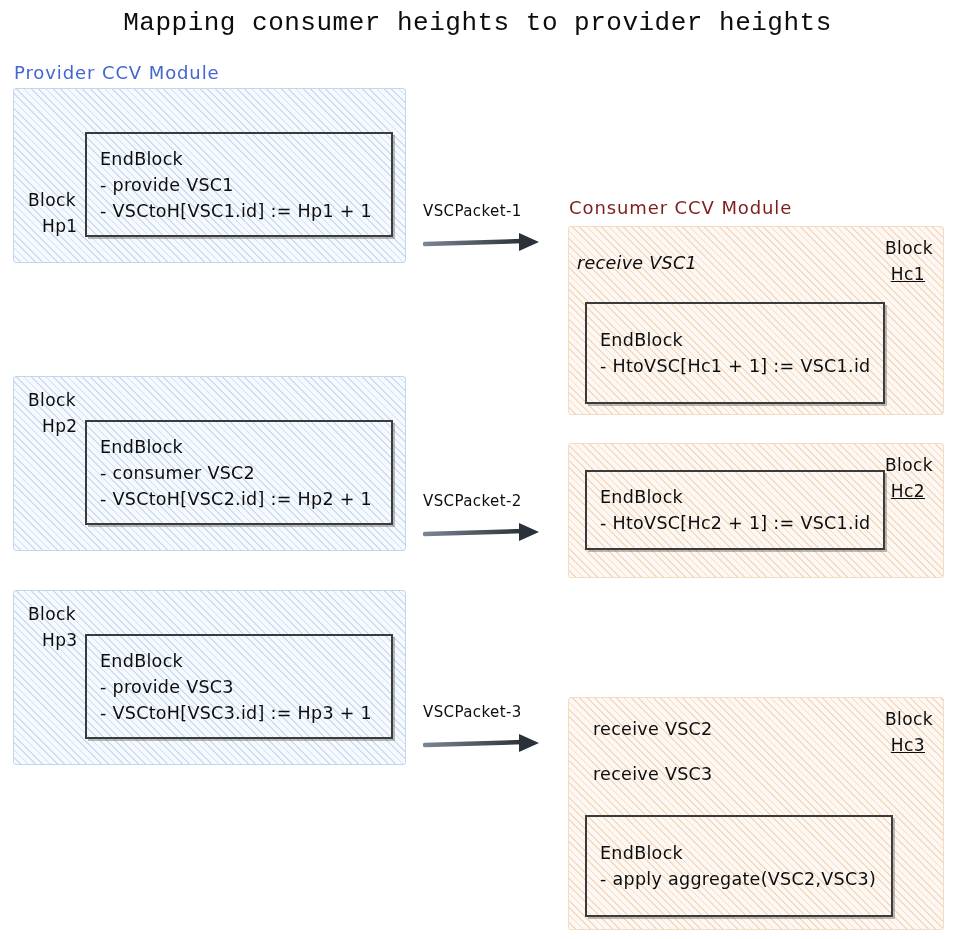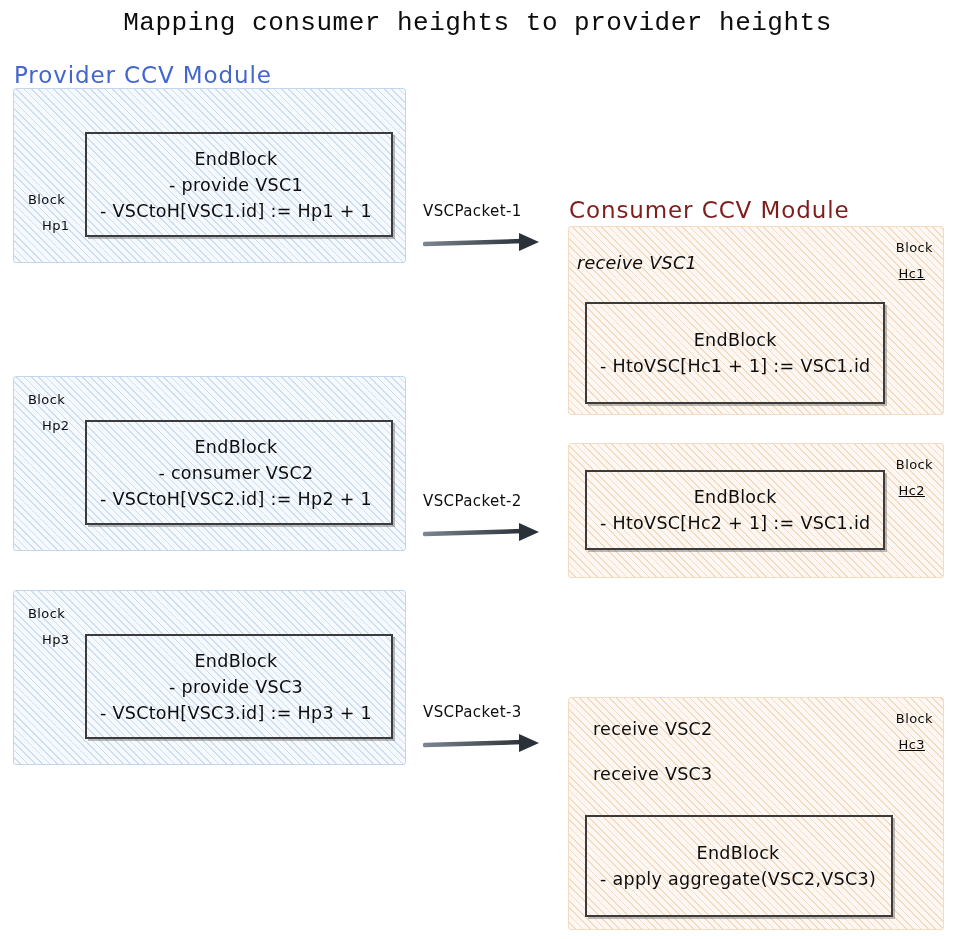--- a/index.html
+++ b/index.html
@@ -27,21 +27,21 @@
     font-size: 26px;
     letter-spacing: 0.5px;
     color: #0d0d0d;
     font-family: Liberation Mono, monospace;
     font-weight: 400;
   }
 
   
   .module-caption {
     position: absolute;
-    font-size: 23px;
+    font-size: 18px;
     letter-spacing: 0.9px;
     white-space: nowrap;
   }
   #provider-module-label {
     left: 14px;
     top: 62px;
     color: #4366cf;
   }
   #consumer-module-label {
     left: 569px;
@@ -76,21 +76,21 @@
         rgba(234,178,123,0.00) 0px,
         rgba(234,178,123,0.00) 4px,
         rgba(234,178,123,0.42) 4px,
         rgba(234,178,123,0.42) 5.2px
       );
   }
 
   
   .block-id {
     position: absolute;
-    font-size: 13px;
+    font-size: 17px;
     line-height: 26px;
     letter-spacing: 0.4px;
     color: #0d0d0d;
     white-space: nowrap;
   }
   .block-id .idline2 {
     display: block;
   }
   .block-id.left  { text-align: left; }
   .block-id.left .idline2 { padding-left: 14px; }
@@ -108,21 +108,20 @@
   .endblock .code {
     position: absolute;
     left: 13px;
     top: 50%;
     transform: translateY(-50%);
     font-size: 17.5px;
     line-height: 26px;
     letter-spacing: 0.3px;
     color: #0d0d0d;
     white-space: nowrap;
-    text-align: center;
   }
   .endblock .code .line { display: block; }
 
   
   .free-text {
     position: absolute;
     font-size: 17.5px;
     letter-spacing: 0.3px;
     color: #0d0d0d;
     white-space: nowrap;

